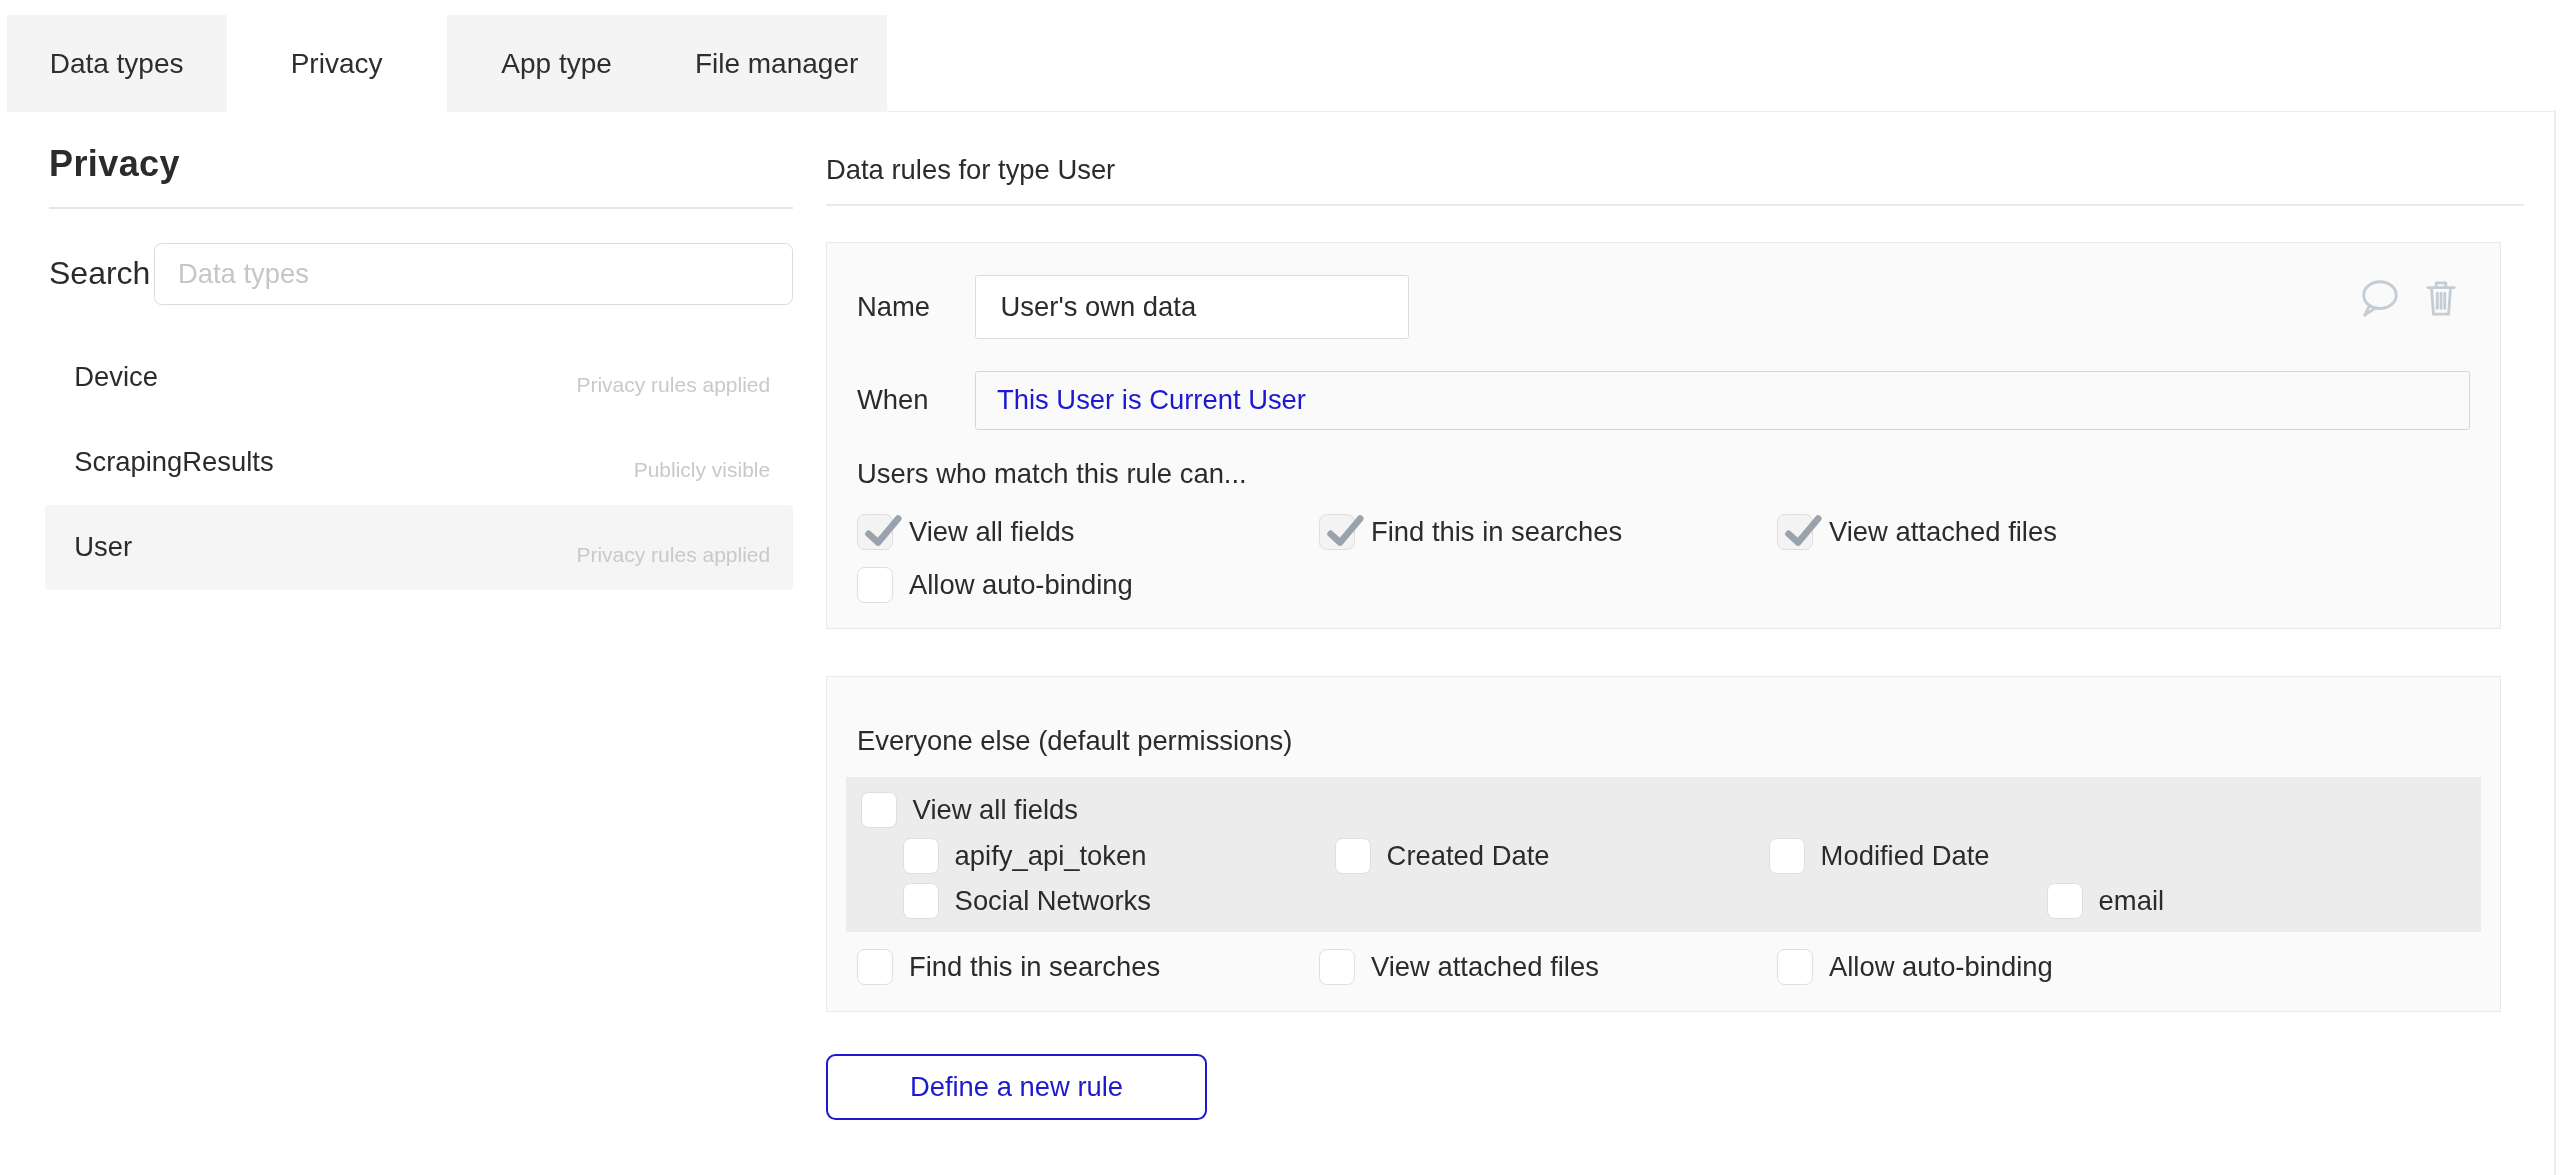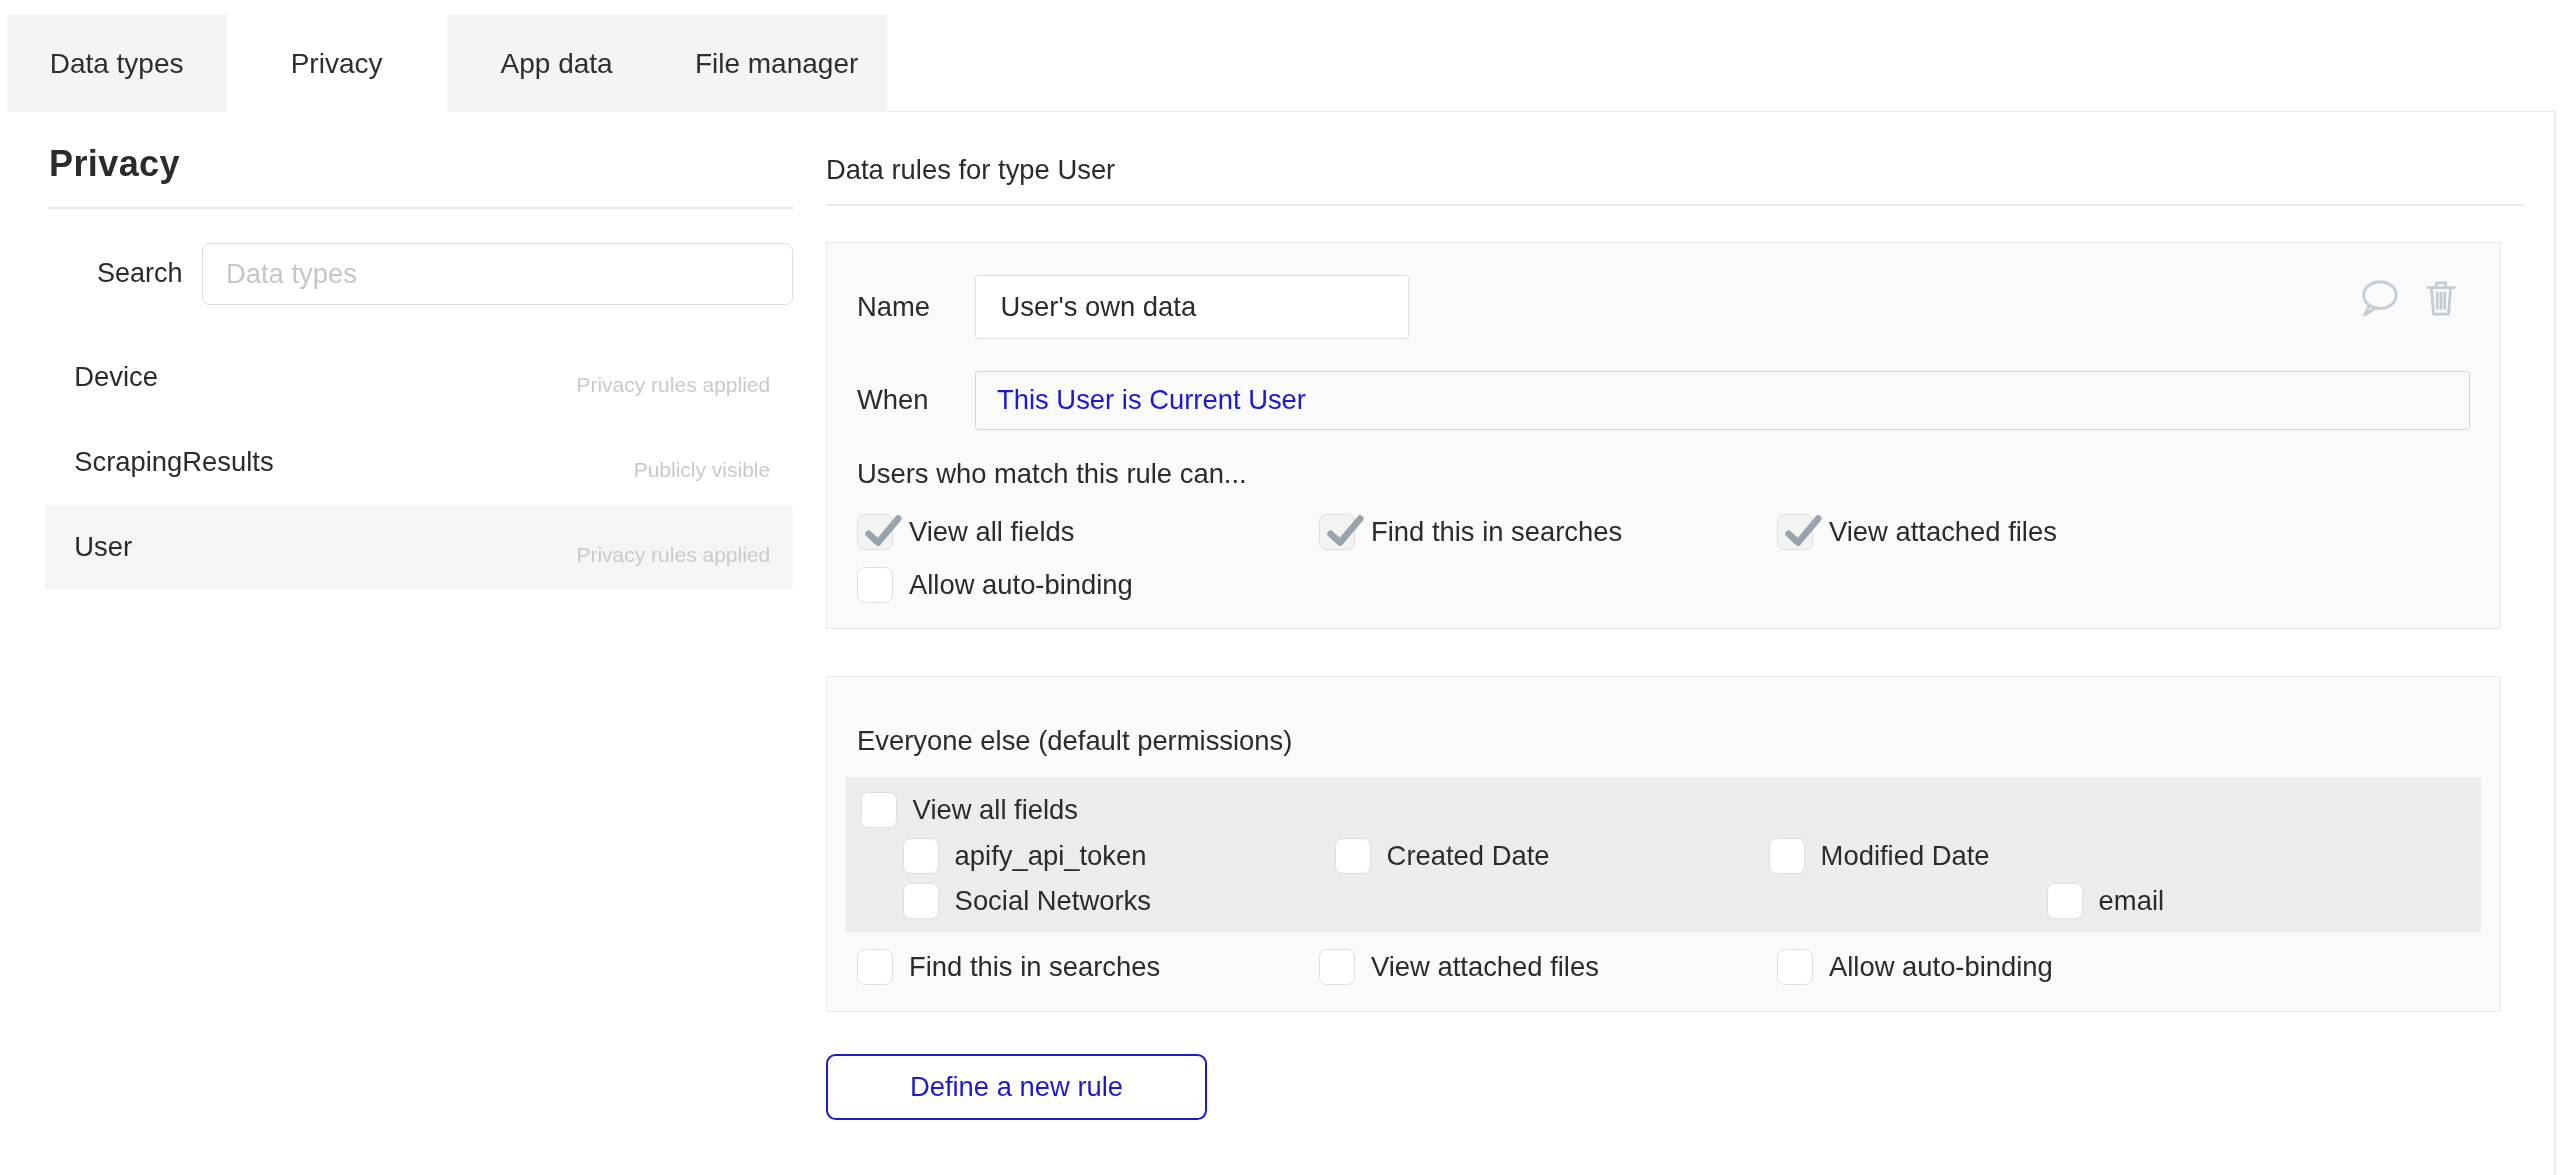--- a/index.html
+++ b/index.html
@@ -31,21 +31,21 @@
   .right-edge {
     position: absolute; left: 2554px; top: 110px; bottom: 0;
     width: 1.9px; background: #ececec;
   }
 
   
   .left-panel { position: absolute; left: 49px; top: 142px; width: 744px; }
   .left-title { font-size: 36px; line-height: 44px; font-weight: 700; letter-spacing: 0.4px; }
   .h-divider { height: 1.9px; background: #e6e6e6; margin-top: 21px; }
   .search-row { margin-top: 34px; display: flex; align-items: center; }
-  .search-label { font-size: 27px; width: 105px; flex: none; margin-left: 48px; }
+  .search-label { font-size: 32px; width: 105px; flex: none; }
   .search-input {
     flex: 1; min-width: 0; height: 62px;
     border: 1.9px solid #dcdcdc; border-radius: 7.6px;
     font-family: inherit; font-size: 27.4px; color: #2b2b2b;
     padding: 0 23px; background: #fff; outline: none;
   }
   .search-input::placeholder { color: #c6c6c6; }
   .dt-list { margin-top: 30px; margin-left: -3.8px; width: 748px; }
   .dt-row {
     height: 85px; display: flex; align-items: center;
@@ -143,21 +143,21 @@
 <body>
 
 <nav class="tabbar">
   <div class="tab">
       <span>Data types</span>
     </div>
   <div class="tab active">
       <span>Privacy</span>
     </div>
   <div class="tab">
-      <span>App data</span>
+      <span>App type</span>
     </div>
   <div class="tab">
       <span>File manager</span>
     </div>
   <div class="tabbar-rest"></div>
 </nav>
 <div class="right-edge"></div>
 
 <aside class="left-panel">
   <div class="left-title">Privacy</div>

